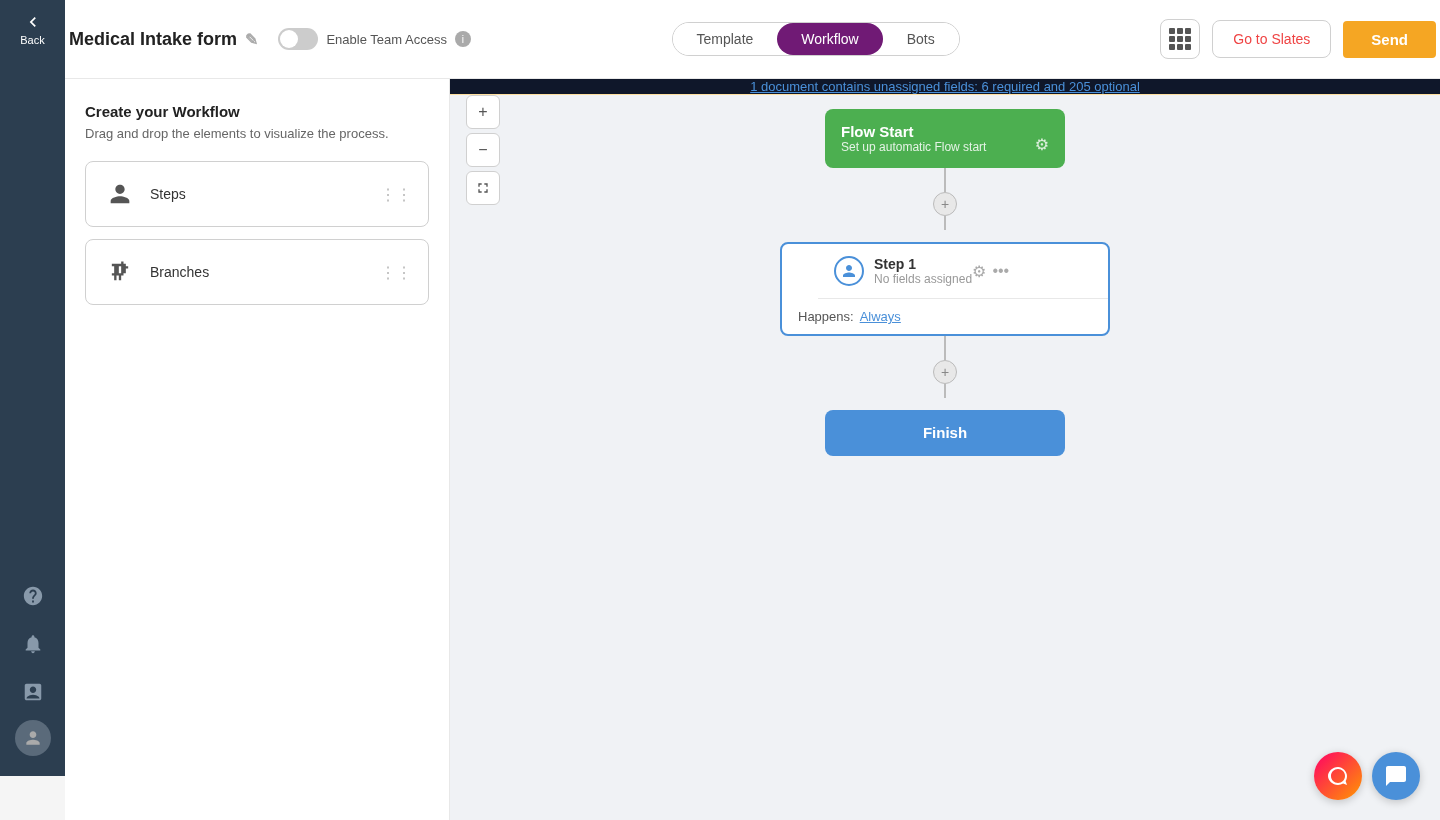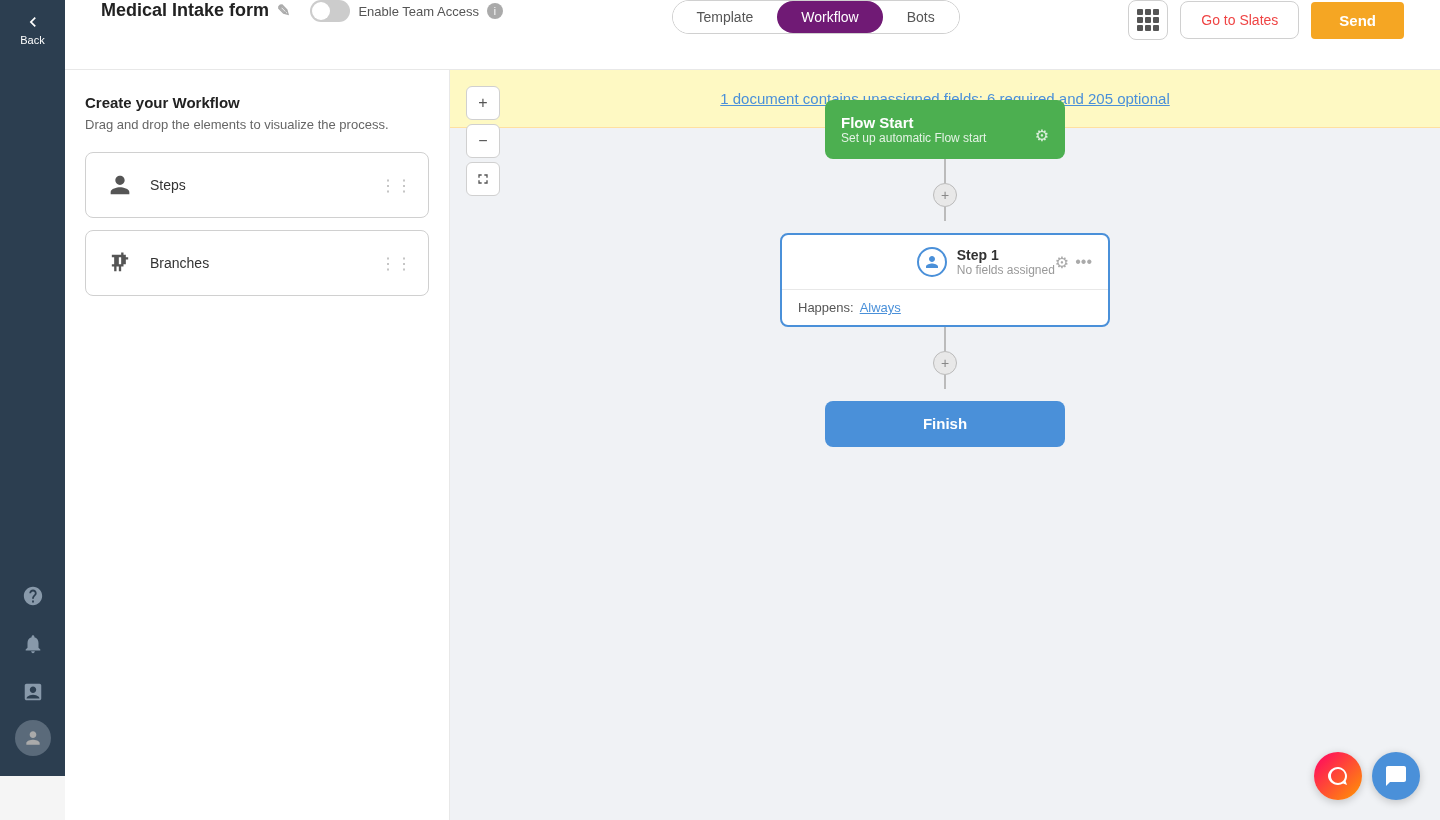--- a/index.html
+++ b/index.html
@@ -58,24 +58,24 @@
       flex: 1;
       display: flex;
       flex-direction: column;
       height: 820px;
       overflow: hidden;
     }
 
     
     .topbar {
       background: white;
-      height: 70px;
-      display: flex;
-      align-items: flex-start;
-      padding: 0 36px;
+      height: 79px;
+      display: flex;
+      align-items: center;
+      padding: 0 4px;
       border-bottom: 1px solid #e8e8e8;
       flex-shrink: 0;
     }
     .topbar-title {
       font-size: 18px;
       font-weight: 600;
       color: #222;
       display: flex;
       align-items: center;
       gap: 8px;
@@ -264,25 +264,25 @@
     
     .canvas {
       flex: 1;
       background: #f0f2f5;
       position: relative;
       overflow: hidden;
     }
 
     
     .warning-banner {
-      background: #fef9c3;
+      background: #0f172a;
       border-bottom: 1px solid #ffe0a0;
-      padding: 20px 20px;
+      padding: 0 20px;
       text-align: center;
-      font-size: 15px;
+      font-size: 13px;
       color: #666;
     }
     .warning-banner a {
       color: #4a90d9;
       text-decoration: underline;
       cursor: pointer;
     }
 
     
     .canvas-tools {
@@ -351,22 +351,23 @@
       border-radius: 8px;
       width: 330px;
       background: white;
       overflow: hidden;
       margin-top: 12px;
     }
     .step-node-header {
       padding: 12px 16px;
       display: flex;
       align-items: center;
-      justify-content: flex-end;
+      justify-content: flex-start;
       border-bottom: 1px solid #e8e8e8;
+      margin-left: 36px;
     }
     .step-node-left {
       display: flex;
       align-items: center;
       gap: 10px;
     }
     .step-avatar {
       width: 30px;
       height: 30px;
       border: 2px solid #4a90d9;

